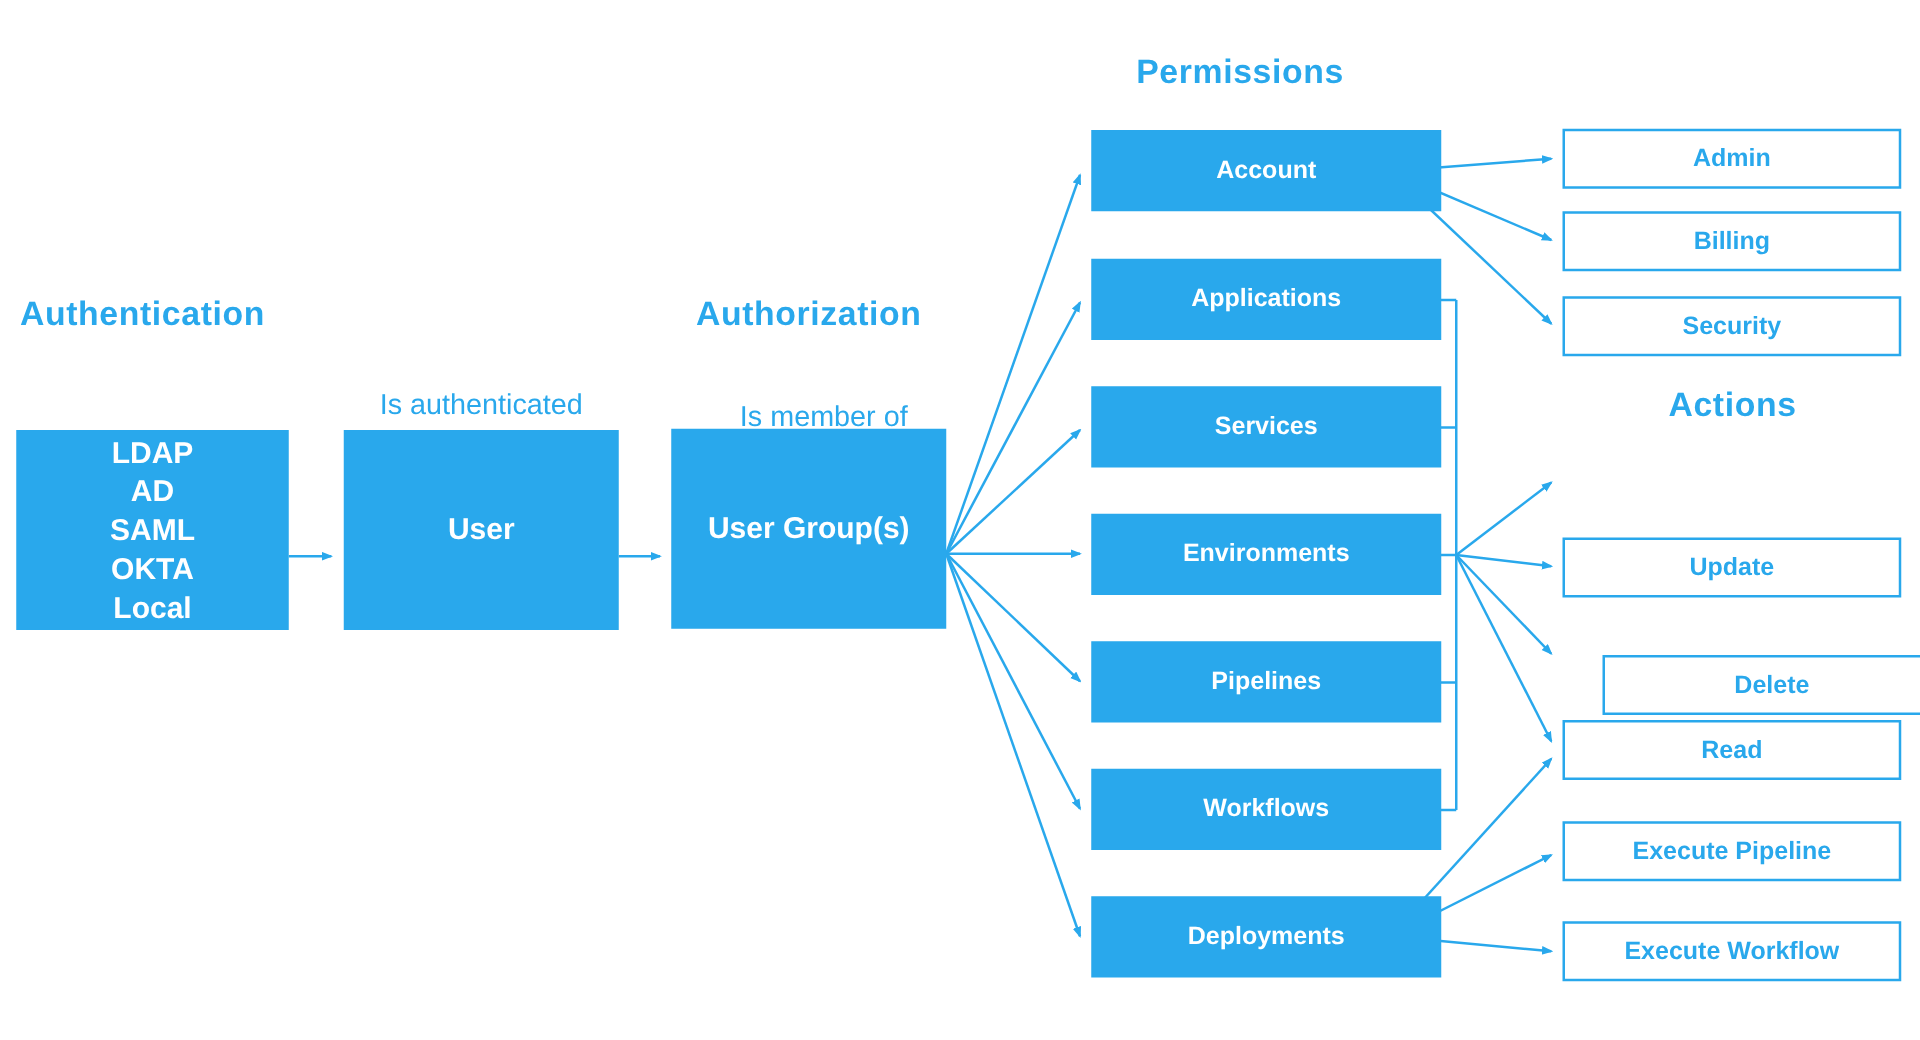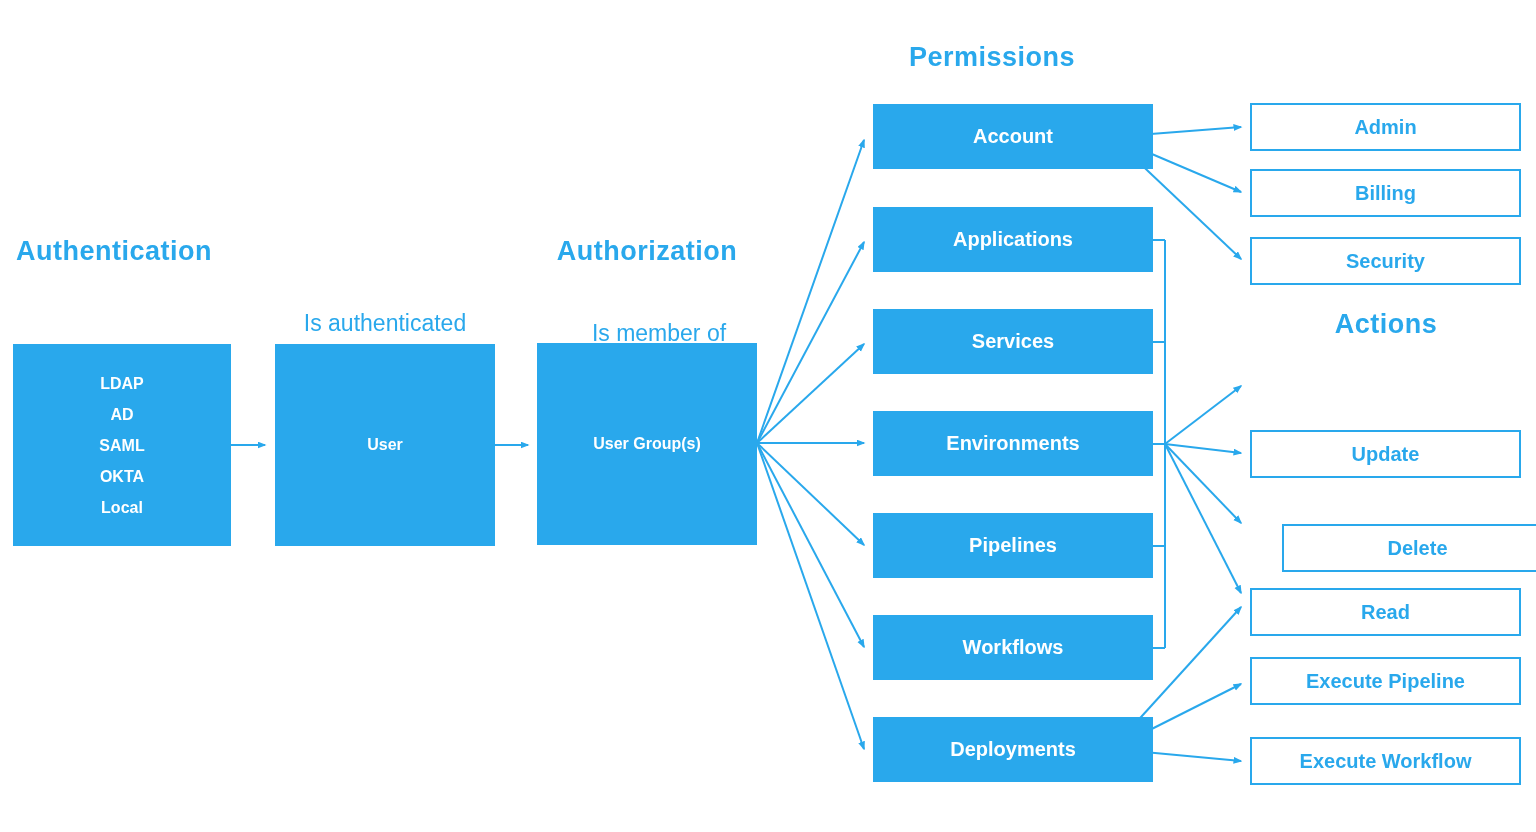--- a/index.html
+++ b/index.html
@@ -33,21 +33,21 @@
     position: absolute;
     background: var(--accent);
     color: #ffffff;
     display: flex;
     align-items: center;
     justify-content: center;
     flex-direction: column;
     text-align: center;
     font-weight: 700;
   }
-  .bignode { width: 220px; height: 202px; font-size: 16px; }
+  .bignode { width: 220px; height: 160px; font-size: 24px; }
   .bignode .srcline { line-height: 31px; }
   .permbox {
     left: 873px; width: 280px; height: 65px;
     font-size: 20px;
   }
   .actionbox {
     position: absolute;
     left: 1250px; width: 271px; height: 48px;
     background: #ffffff;
     border: 2px solid var(--accent);
@@ -134,18 +134,18 @@
   <div class="fillbox permbox" style="top:513px;">Pipelines</div>
   <div class="fillbox permbox" style="top:615px;">Workflows</div>
   <div class="fillbox permbox" style="top:717px;">Deployments</div>
 
   <div class="actionbox" style="top:103px;">Admin</div>
   <div class="actionbox" style="top:169px;">Billing</div>
   <div class="actionbox" style="top:237px;">Security</div>
 
   <div class="actionbox" style="top:430px;">Update</div>
   <div class="actionbox" style="top:524px;margin-left:32px;">Delete</div>
-  <div class="actionbox" style="top:576px;margin-top:12px;">Read</div>
+  <div class="actionbox" style="top:576px;">Read</div>
 
   <div class="actionbox" style="top:657px;">Execute Pipeline</div>
   <div class="actionbox" style="top:737px;">Execute Workflow</div>
 
 </div>
 
 </body></html>

